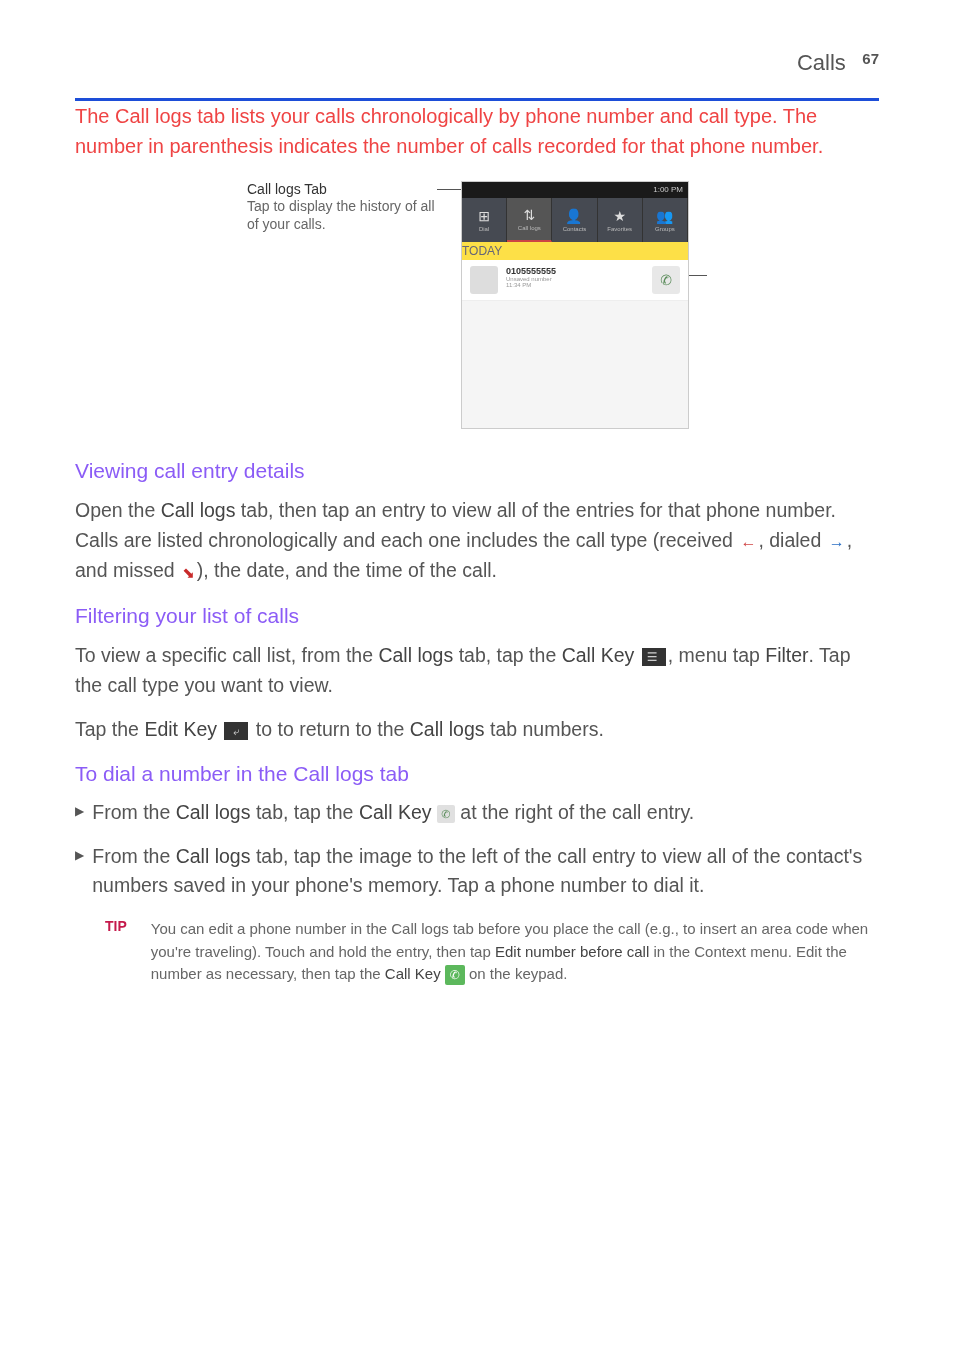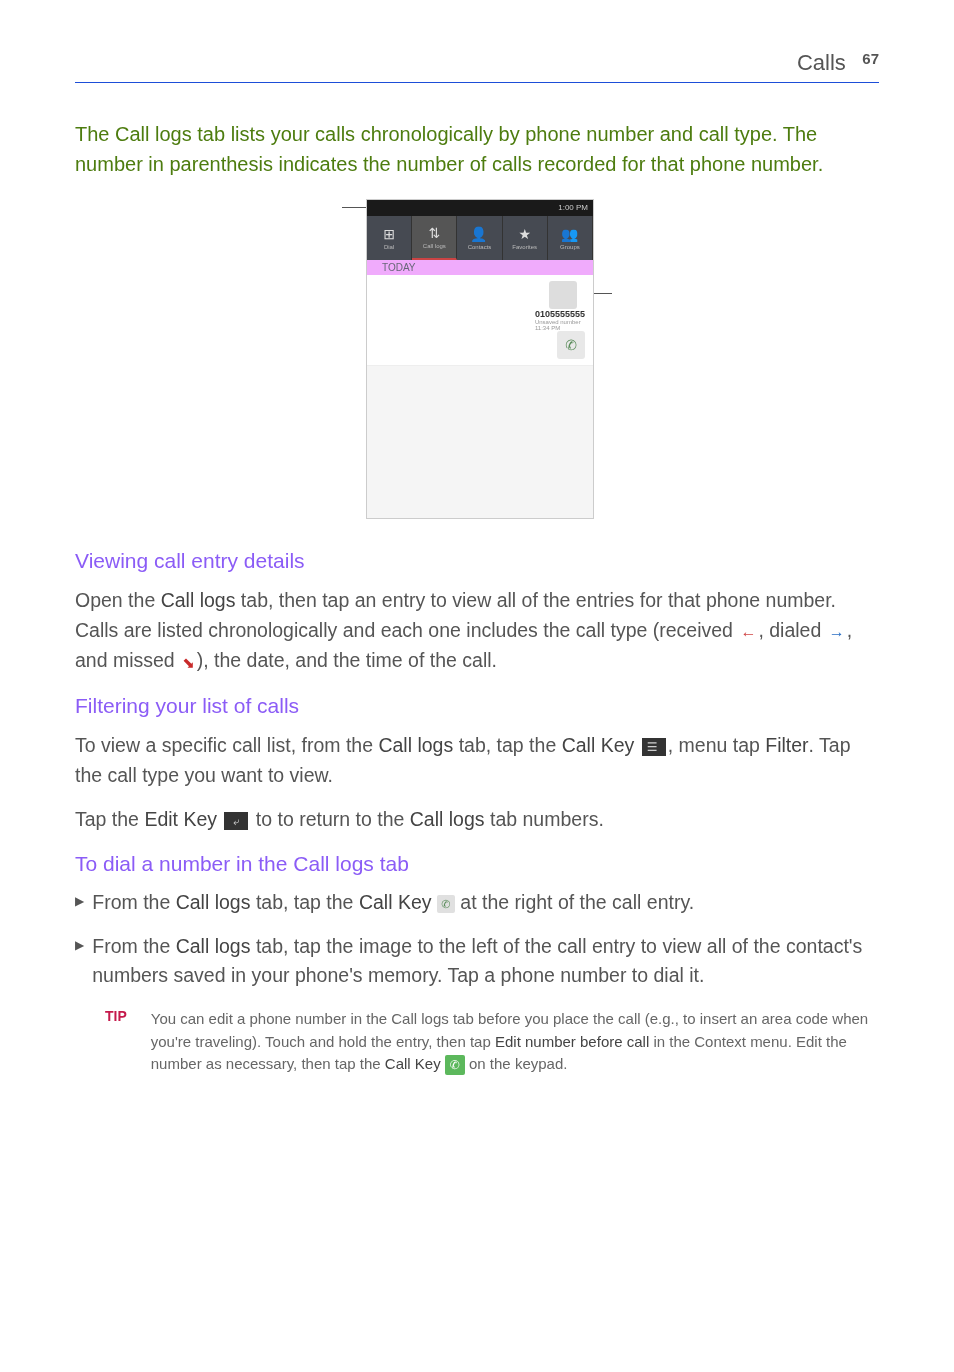--- a/index.html
+++ b/index.html
@@ -10,42 +10,41 @@
     body {
       width: 954px;
       height: 1372px;
       background: #ffffff;
       font-family: Arial, Helvetica, sans-serif;
       padding: 50px 75px 40px 75px;
       color: #4a4a4a;
       position: relative;
     }
     .header {
-      border-bottom: 1px solid #1d4ed8;
-      padding-bottom: 6px;
-      margin-bottom: 36px;
+      border-bottom: 3px solid #1d4ed8;
+      padding-bottom: 22px;
       text-align: right;
     }
     .header-title {
       font-size: 22px;
       color: #555;
       font-weight: 300;
       display: inline;
     }
     .page-number {
       font-size: 15px;
       color: #555;
       margin-left: 12px;
       font-weight: bold;
       vertical-align: top;
     }
     .intro-text {
       font-size: 20px;
       line-height: 1.5;
-      color: #4d7c0f;
+      color: #ef4444;
       font-weight: 300;
       margin-bottom: 20px;
     }
     .diagram-container {
       display: flex;
       justify-content: center;
       align-items: flex-start;
       margin: 14px 0 30px 0;
       gap: 0;
     }
@@ -60,21 +59,21 @@
       font-weight: 400;
     }
     .annotation-desc {
       font-size: 14px;
       color: #666;
       font-weight: 300;
       line-height: 1.3;
     }
     .phone-screenshot {
       width: 228px;
-      height: 320px;
+      height: 248px;
       background: #f5f5f5;
       border: 1px solid #ccc;
       position: relative;
       flex-shrink: 0;
     }
     .status-bar {
       height: 16px;
       background: #1a1a1a;
       color: #ccc;
       font-size: 8px;
@@ -99,32 +98,31 @@
     .tab.active {
       background: #555;
       border-bottom: 2px solid #c44;
     }
     .tab-icon {
       font-size: 14px;
       color: #ddd;
       margin-bottom: 2px;
     }
     .section-label {
-      background: #f0abfc;
-      font-size: 10px;
+      background: #fde047;
+      font-size: 12px;
       color: #667;
-      padding: 2px 15px;
+      padding: 2px 0;
     }
     .call-entry {
       display: flex;
-      align-items: flex-end;
+      align-items: flex-start;
       padding: 6px 8px;
       background: #fff;
       border-bottom: 1px solid #eee;
-      flex-direction: column;
     }
     .avatar {
       width: 28px;
       height: 28px;
       background: #ddd;
       border-radius: 3px;
       margin-right: 8px;
     }
     .call-info {
       flex: 1;
@@ -297,20 +295,24 @@
 <body>
 
 <div class="header">
   <span class="header-title">Calls</span>
   <span class="page-number">67</span>
 </div>
 
 <p class="intro-text">The Call logs tab lists your calls chronologically by phone number and call type. The number in parenthesis indicates the number of calls recorded for that phone number.</p>
 
 <div class="diagram-container">
+  <div class="left-annotation">
+    <div class="annotation-title">Call logs Tab</div>
+    <div class="annotation-desc">Tap to display the history of all of your calls.</div>
+  </div>
   <div class="connector-left"></div>
   <div class="phone-screenshot">
     <div class="status-bar">
       <span>1:00 PM</span>
     </div>
     <div class="tabs">
       <div class="tab">
           <span class="tab-icon">⊞</span>
           <span>Dial</span>
         </div>

